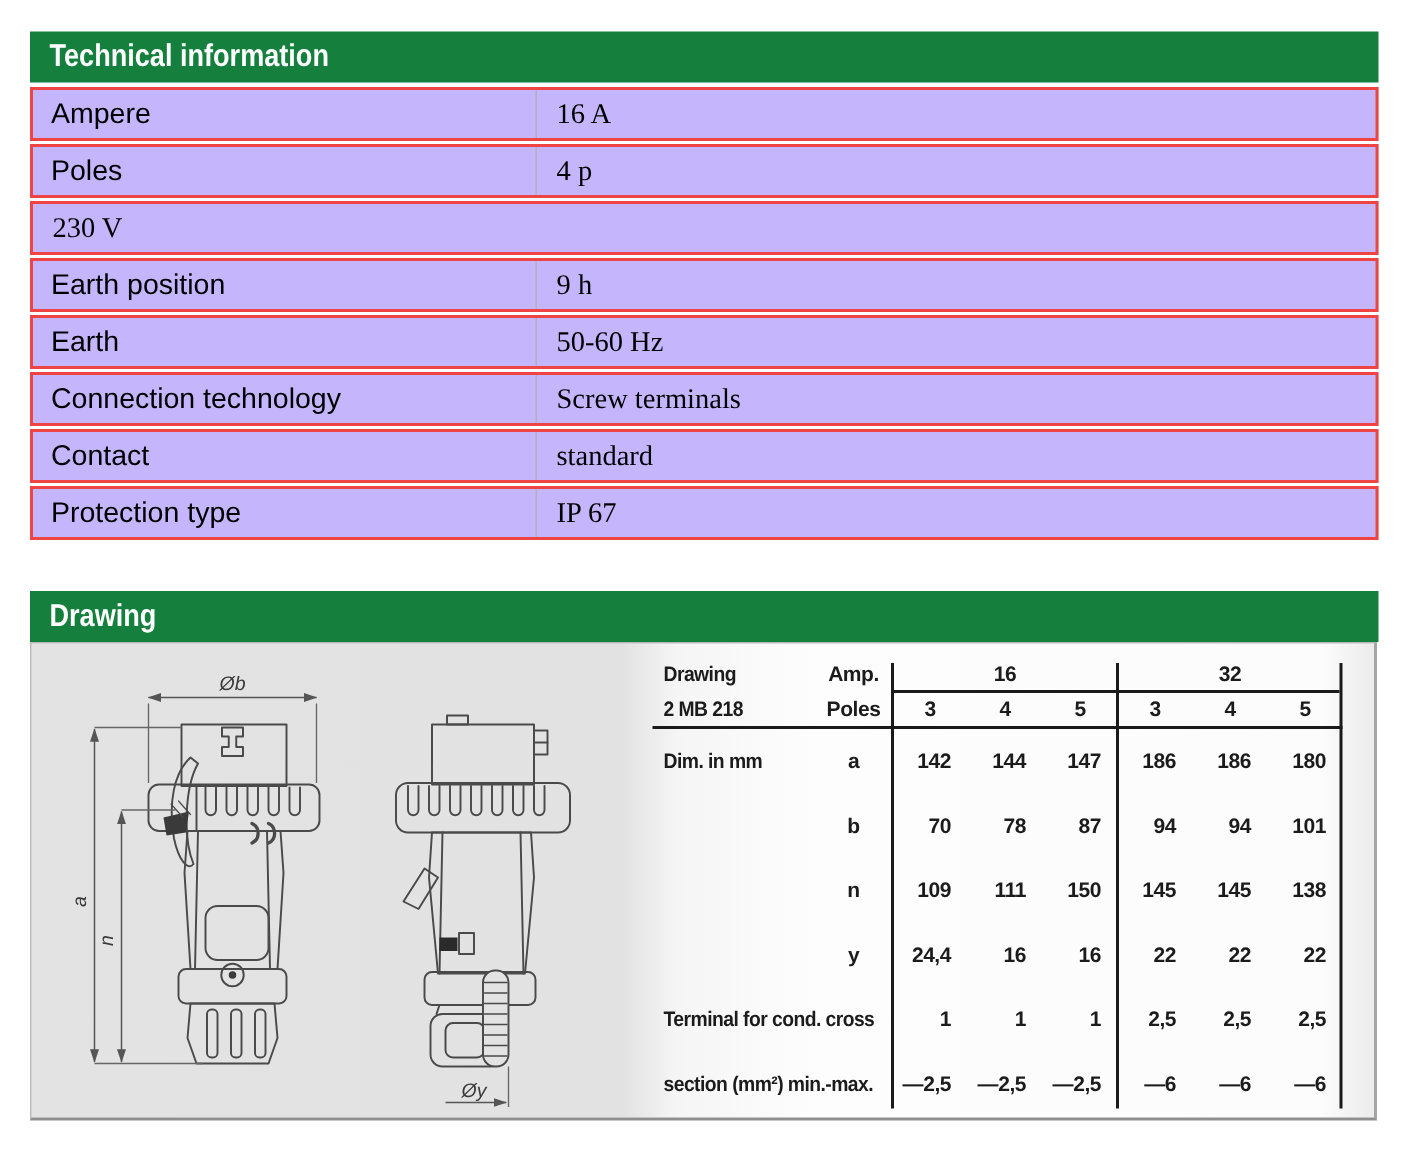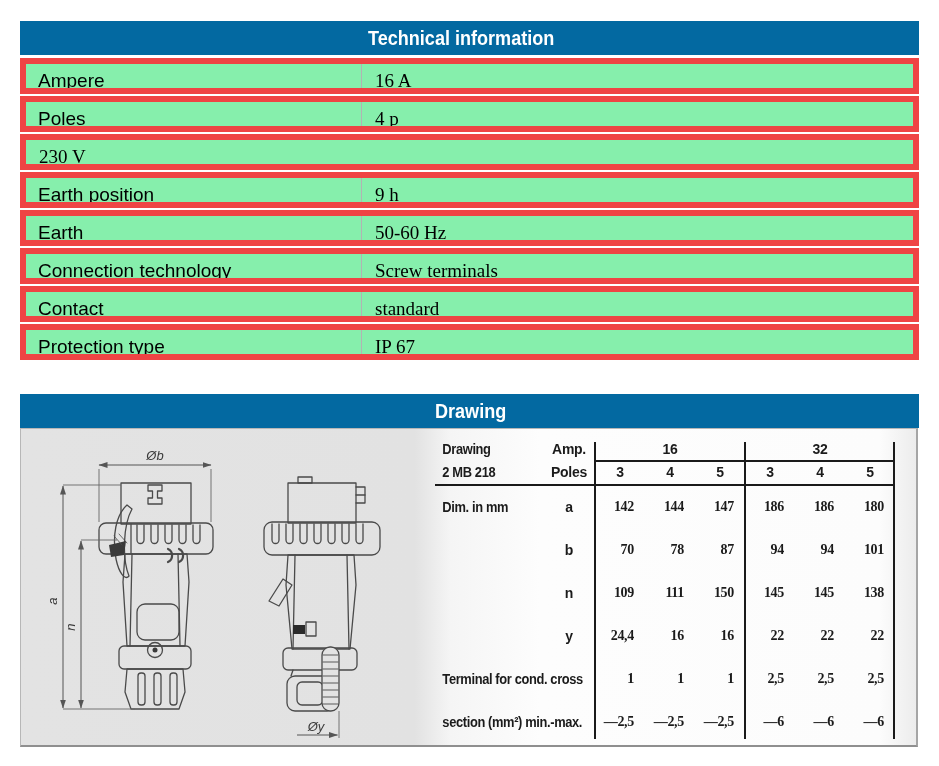--- a/index.html
+++ b/index.html
@@ -10,44 +10,43 @@
     background: #ffffff;
     font-family: "Liberation Sans", sans-serif;
     color: #000;
     overflow: hidden;
   }
   .section-header {
     position: absolute;
     left: 20px;
     width: 899px;
     height: 34px;
-    background: #0369a1;
+    background: #15803d;
     color: #ffffff;
     line-height: 34px;
     box-sizing: border-box;
     padding-left: 13px;
     font-size: 21px;
     font-weight: bold;
-    text-align: center;
   }
   .section-header .hdr-txt {
     display: inline-block;
     transform: scaleX(0.86);
     transform-origin: 0 50%;
     white-space: nowrap;
   }
   
   .spec-table { position: absolute; left: 20px; top: 58px; width: 899px; }
   .spec-row {
     box-sizing: border-box;
     height: 36px;
-    border: 6px solid #ef4444;
+    border: 2px solid #ef4444;
     margin-bottom: 2px;
     display: flex;
-    background: #86efac;
+    background: #c4b5fd;
   }
   .spec-label, .spec-value {
     font-size: 19px;
     line-height: 33px;
     white-space: nowrap;
     overflow: hidden;
   }
   .spec-label {
     width: 336px;
     box-sizing: border-box;
@@ -87,21 +86,21 @@
   .dim-table .c { display: flex; align-items: center; white-space: nowrap; }
   .dim-table .lbl {
     padding-left: 8px;
     justify-content: flex-start;
     transform: scaleX(0.92);
     transform-origin: 0 50%;
     letter-spacing: -0.4px;
   }
   .dim-table .key { justify-content: center; }
   .dim-table .grp { justify-content: center; }
-  .dim-table .num { justify-content: flex-end; padding-right: 11px; font-family: Liberation Serif, serif; }
+  .dim-table .num { justify-content: flex-end; padding-right: 11px; }
   .dim-table .span2 { grid-column: 1 / span 2; }
   .vl { position: absolute; top: 3px; height: 297px; width: 1.6px; background: #1a1a1a; }
   .hl { position: absolute; height: 1.8px; background: #1a1a1a; }
 </style>
 </head>
 <body>
 
 <div class="page">
 
   <div class="section-header" style="top:21px">

